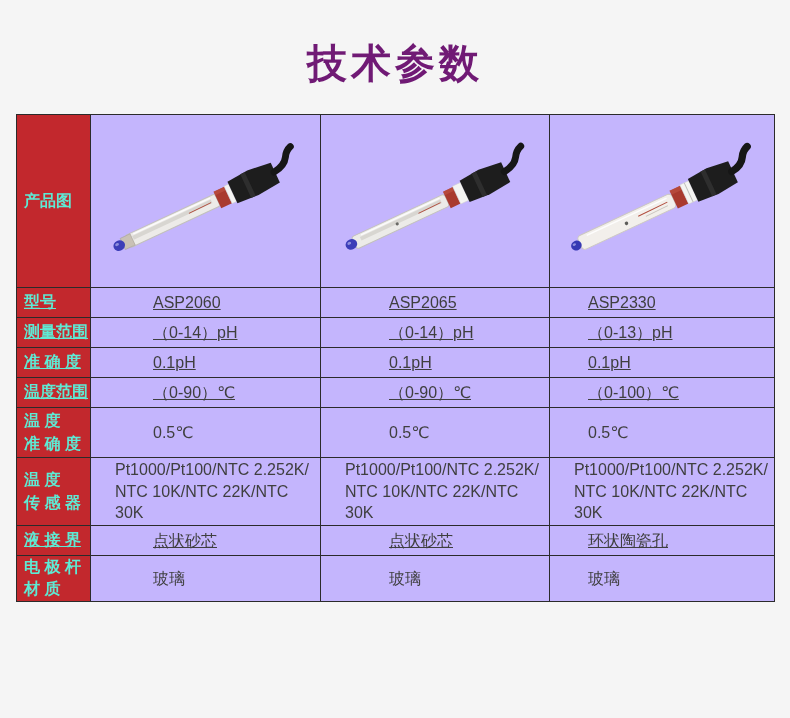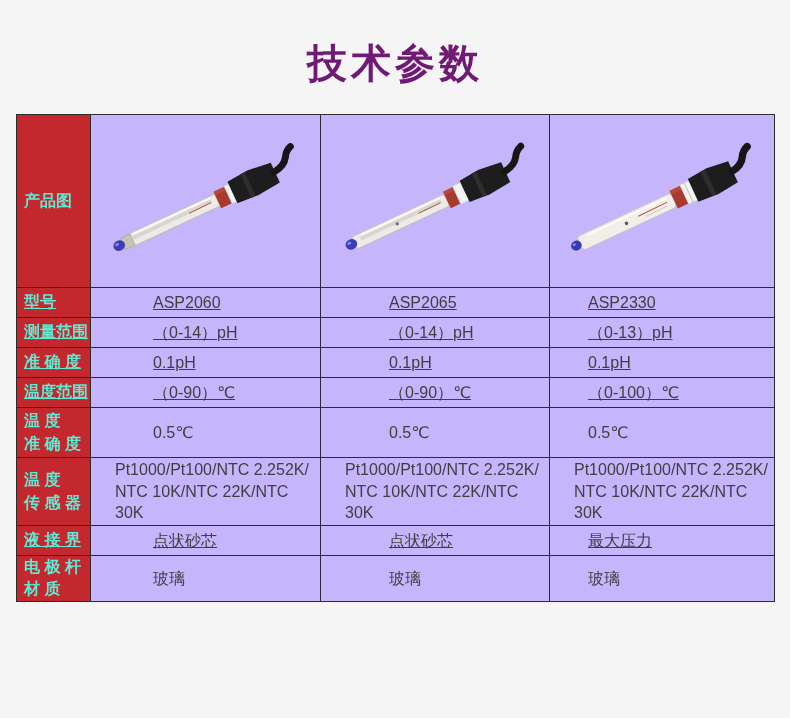--- a/index.html
+++ b/index.html
@@ -181,21 +181,21 @@
     </tr>
 
 
 
 
 
     <tr class="h-std">
       <th>液 接 界</th>
       <td class="c1">点状砂芯</td>
       <td class="c2">点状砂芯</td>
-      <td class="c3">最大压力</td>
+      <td class="c3">环状陶瓷孔</td>
     </tr>
 
     <tr class="h-last">
       <th>电 极 杆
 材 质</th>
       <td class="c1">玻璃</td>
       <td class="c2">玻璃</td>
       <td class="c3">玻璃</td>
     </tr>
   </tbody>

